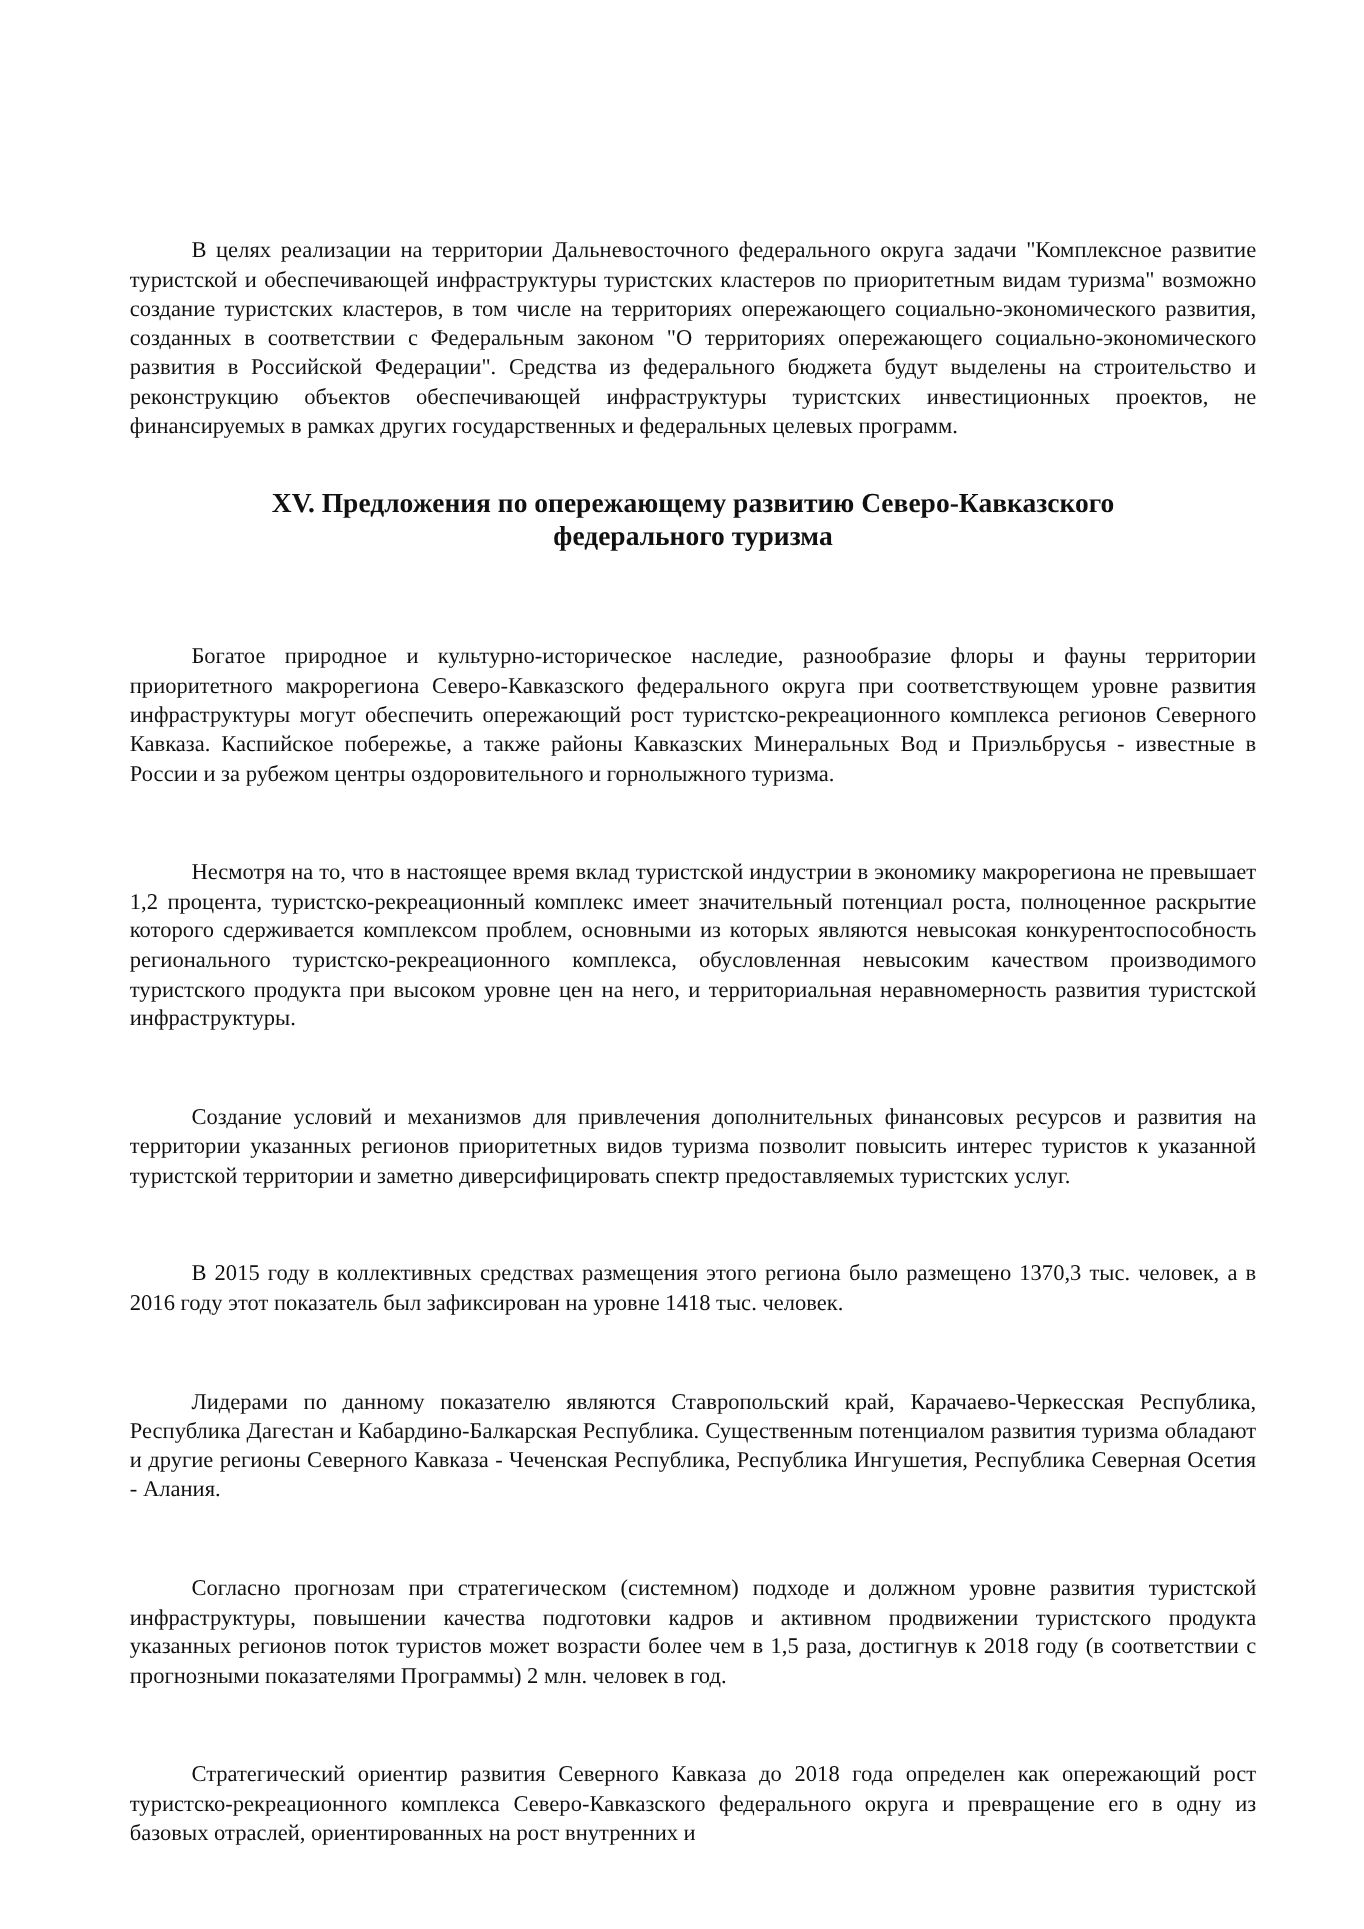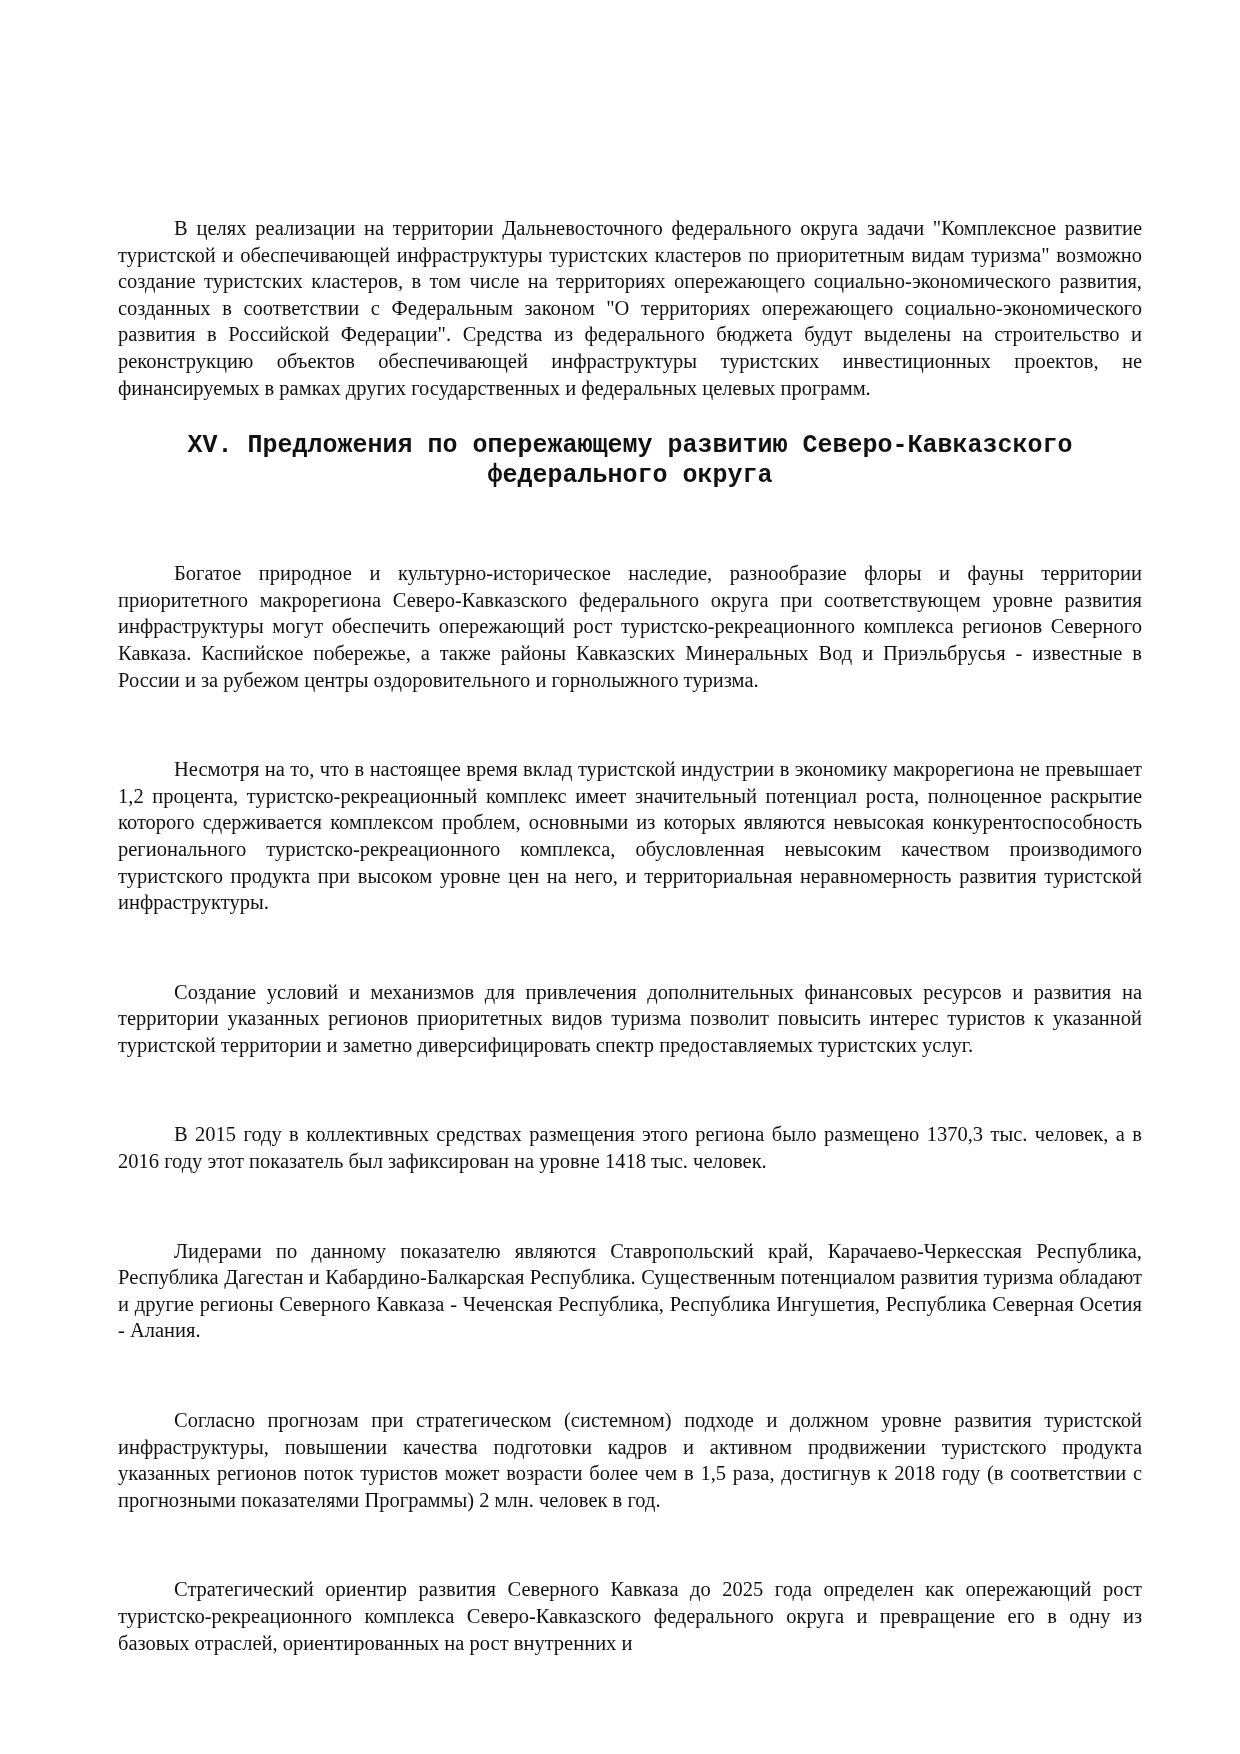--- a/index.html
+++ b/index.html
@@ -7,42 +7,42 @@
   .page {
     position: absolute; left: 118px; top: 152px; width: 1024px;
     font-family: "Liberation Serif", serif; font-size: 20.5px; line-height: 26.6px;
     color: #111111;
   }
   p { margin: 0; text-align: justify; }
   p.indent { text-indent: 56px; margin-top: 39px; }
   .gap { height: 24px; }
   .gap-lg { height: 30px; }
   h2 {
-    margin: 0; font-family: Liberation Mono, monospace; font-weight: bold;
+    margin: 12px; font-family: Liberation Serif, serif; font-weight: bold;
     font-size: 25px; line-height: 30px; text-align: center; color: #111111;
   }
 </style>
 </head>
 <body>
 
 <div class="page">
   <div class="gap"></div>
   <p class="indent">В целях реализации на территории Дальневосточного федерального округа задачи "Комплексное развитие туристской и обеспечивающей инфраструктуры туристских кластеров по приоритетным видам туризма" возможно создание туристских кластеров, в том числе на территориях опережающего социально-экономического развития, созданных в соответствии с Федеральным законом "О территориях опережающего социально-экономического развития в Российской Федерации". Средства из федерального бюджета будут выделены на строительство и реконструкцию объектов обеспечивающей инфраструктуры туристских инвестиционных проектов, не финансируемых в рамках других государственных и федеральных целевых программ.</p>
   <div class="gap-lg"></div>
   <h2>
     <span>XV. Предложения по опережающему развитию Северо-Кавказского</span><br>
-    <span>федерального округа</span>
+    <span>федерального туризма</span>
   </h2>
   <div class="gap-lg"></div>
   <p class="indent">Богатое природное и культурно-историческое наследие, разнообразие флоры и фауны территории приоритетного макрорегиона Северо-Кавказского федерального округа при соответствующем уровне развития инфраструктуры могут обеспечить опережающий рост туристско-рекреационного комплекса регионов Северного Кавказа. Каспийское побережье, а также районы Кавказских Минеральных Вод и Приэльбрусья - известные в России и за рубежом центры оздоровительного и горнолыжного туризма.</p>
   <div class="gap"></div>
   <p class="indent">Несмотря на то, что в настоящее время вклад туристской индустрии в экономику макрорегиона не превышает 1,2 процента, туристско-рекреационный комплекс имеет значительный потенциал роста, полноценное раскрытие которого сдерживается комплексом проблем, основными из которых являются невысокая конкурентоспособность регионального туристско-рекреационного комплекса, обусловленная невысоким качеством производимого туристского продукта при высоком уровне цен на него, и территориальная неравномерность развития туристской инфраструктуры.</p>
   <div class="gap"></div>
   <p class="indent">Создание условий и механизмов для привлечения дополнительных финансовых ресурсов и развития на территории указанных регионов приоритетных видов туризма позволит повысить интерес туристов к указанной туристской территории и заметно диверсифицировать спектр предоставляемых туристских услуг.</p>
   <div class="gap"></div>
   <p class="indent">В 2015 году в коллективных средствах размещения этого региона было размещено 1370,3 тыс. человек, а в 2016 году этот показатель был зафиксирован на уровне 1418 тыс. человек.</p>
   <div class="gap"></div>
   <p class="indent">Лидерами по данному показателю являются Ставропольский край, Карачаево-Черкесская Республика, Республика Дагестан и Кабардино-Балкарская Республика. Существенным потенциалом развития туризма обладают и другие регионы Северного Кавказа - Чеченская Республика, Республика Ингушетия, Республика Северная Осетия - Алания.</p>
   <div class="gap"></div>
   <p class="indent">Согласно прогнозам при стратегическом (системном) подходе и должном уровне развития туристской инфраструктуры, повышении качества подготовки кадров и активном продвижении туристского продукта указанных регионов поток туристов может возрасти более чем в 1,5 раза, достигнув к 2018 году (в соответствии с прогнозными показателями Программы) 2 млн. человек в год.</p>
   <div class="gap"></div>
-  <p class="indent">Стратегический ориентир развития Северного Кавказа до 2025 года определен как опережающий рост туристско-рекреационного комплекса Северо-Кавказского федерального округа и превращение его в одну из базовых отраслей, ориентированных на рост внутренних и</p>
+  <p class="indent">Стратегический ориентир развития Северного Кавказа до 2018 года определен как опережающий рост туристско-рекреационного комплекса Северо-Кавказского федерального округа и превращение его в одну из базовых отраслей, ориентированных на рост внутренних и</p>
 </div>
 
 </body></html>

